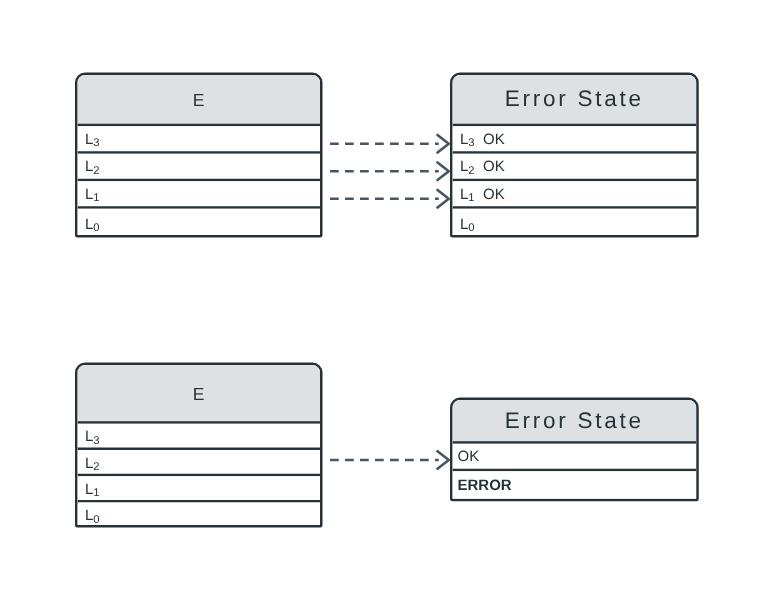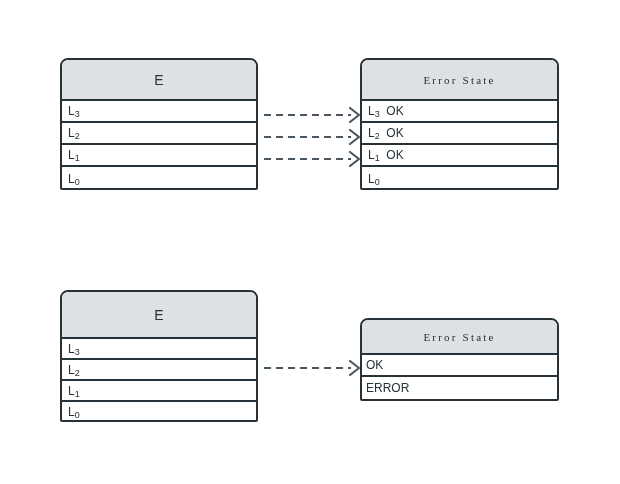--- a/index.html
+++ b/index.html
@@ -43,22 +43,22 @@
     text-align: center;
   }
 
   .uml-header.sans {
     font-family: "Liberation Sans", sans-serif;
     font-size: 14px;
     letter-spacing: 0.2px;
   }
 
   .uml-header.mono {
-    font-family: Liberation Serif, serif;
-    font-size: 11px;
+    font-family: Liberation Sans, sans-serif;
+    font-size: 18px;
     letter-spacing: 2.2px;
   }
 
   .uml-rows {
     display: block;
   }
 
   .uml-row {
     box-sizing: border-box;
     border-bottom: 2px solid #263238;
@@ -153,21 +153,21 @@
       </div>
     </div>
   </div>
 
   <div class="uml-box" style="left:360px; top:318px; width:199px; height:83px;">
     <div class="uml-header mono" style="height:35px;">Error State</div>
     <div class="uml-rows">
       <div class="uml-row tight" style="height:22px;">
         <span>OK</span>
       </div>
-      <div class="uml-row tight" style="height:22px;">
+      <div class="uml-row tight" style="height:22px;font-weight:bold;">
         <span>ERROR</span>
       </div>
     </div>
   </div>
 
   <svg id="arrows" viewBox="0 0 620 484" width="620" height="484">
 
     <g>
       <line x1="264" y1="115" x2="351" y2="115" stroke="#4a5660" stroke-width="2" stroke-dasharray="7 5"></line>
       <polyline points="350,108 359,115 350,122" fill="none" stroke="#4a5660" stroke-width="2.2" stroke-linecap="round" stroke-linejoin="round"></polyline>

